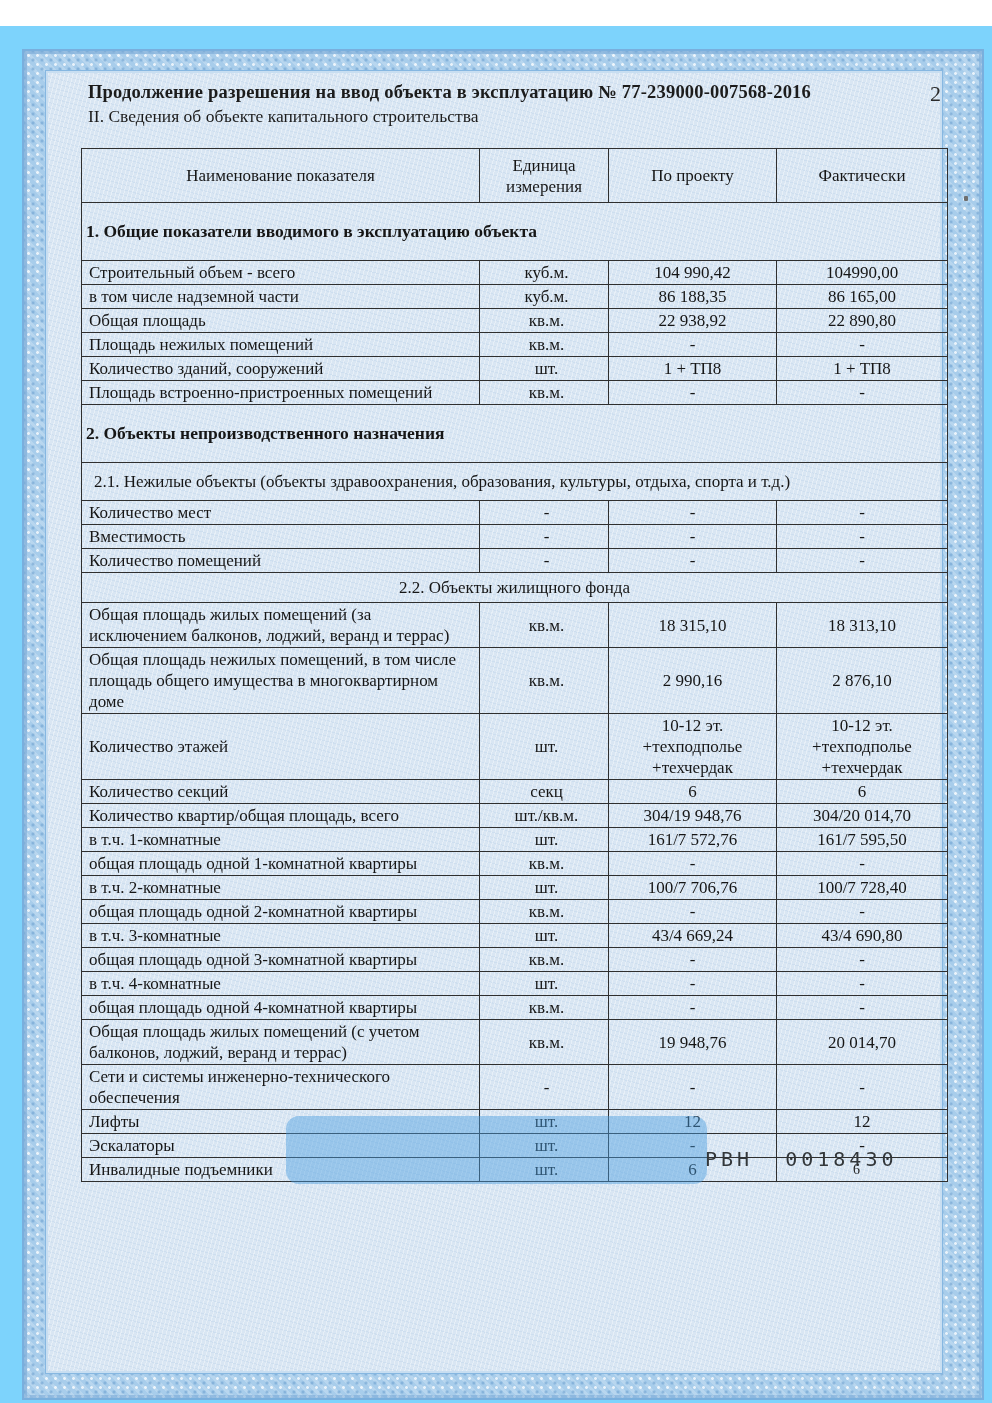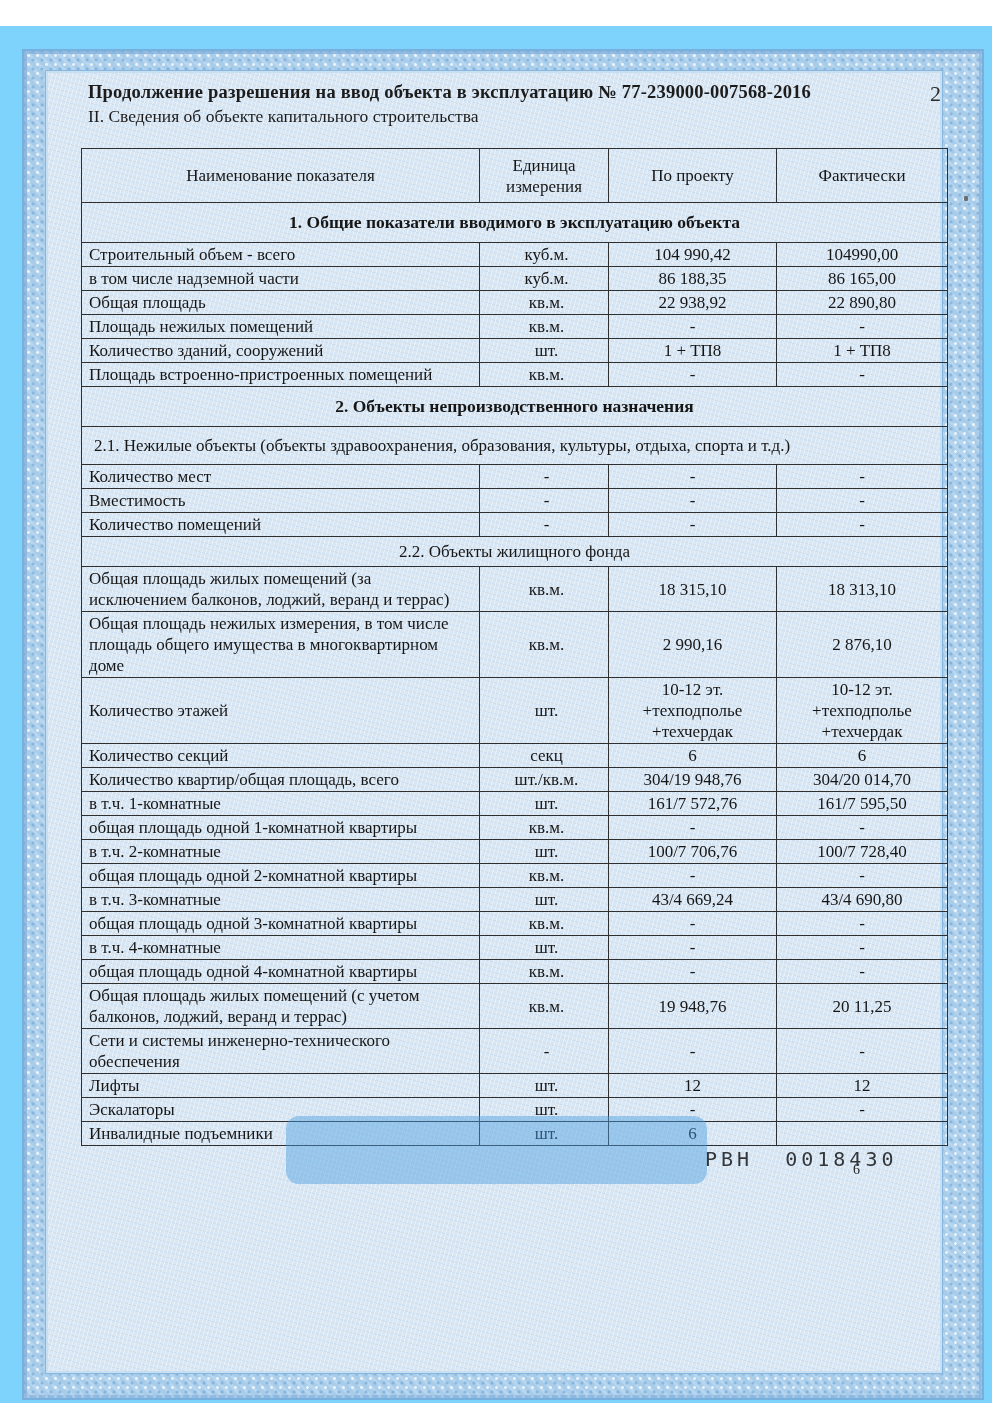--- a/index.html
+++ b/index.html
@@ -49,21 +49,21 @@
   table.main th, table.main td{
     border:1.6px solid #2f2f2f;
     vertical-align:middle;
     line-height:21px;
     box-sizing:border-box;
   }
   table.main thead th{
     font-weight:normal;text-align:center;height:54px;padding:2px 4px;
   }
   td.sec{
-    text-align:center;font-weight:bold;font-size:17.5px;padding:9px 4px;
+    font-weight:bold;font-size:17.5px;padding:18px 4px;
   }
   td.subsec-left{ text-align:left;padding:8px 4px 8px 12px; }
   td.subsec-center{ text-align:center;padding:4px; }
   td.name{ text-align:left;padding:1px 6px 1px 7px; }
   td.unit{ text-align:center;padding:1px 4px 1px 9px; }
   td.val{ text-align:center;padding:1px 4px;white-space:pre-line; }
   
   .highlight{
     position:absolute;left:286px;top:1262px;width:421px;height:55px;
     background:rgba(73,158,225,.45);
@@ -180,21 +180,21 @@
           <tr>
             <td colspan="4" class="subsec-center">2.2. Объекты жилищного фонда</td>
           </tr>
           <tr>
             <td class="name">Общая площадь жилых помещений (за исключением балконов, лоджий, веранд и террас)</td>
             <td class="unit">кв.м.</td>
             <td class="val">18 315,10</td>
             <td class="val">18 313,10</td>
           </tr>
           <tr>
-            <td class="name">Общая площадь нежилых измерения, в том числе площадь общего имущества в многоквартирном доме</td>
+            <td class="name">Общая площадь нежилых помещений, в том числе площадь общего имущества в многоквартирном доме</td>
             <td class="unit">кв.м.</td>
             <td class="val">2 990,16</td>
             <td class="val">2 876,10</td>
           </tr>
           <tr>
             <td class="name">Количество этажей</td>
             <td class="unit">шт.</td>
             <td class="val">10-12 эт.
 +техподполье
 +техчердак</td>
@@ -259,21 +259,21 @@
           <tr>
             <td class="name">общая площадь одной 4-комнатной квартиры</td>
             <td class="unit">кв.м.</td>
             <td class="val">-</td>
             <td class="val">-</td>
           </tr>
           <tr>
             <td class="name">Общая площадь жилых помещений (с учетом балконов, лоджий, веранд и террас)</td>
             <td class="unit">кв.м.</td>
             <td class="val">19 948,76</td>
-            <td class="val">20 11,25</td>
+            <td class="val">20 014,70</td>
           </tr>
           <tr>
             <td class="name">Сети и системы инженерно-технического обеспечения</td>
             <td class="unit">-</td>
             <td class="val">-</td>
             <td class="val">-</td>
           </tr>
           <tr>
             <td class="name">Лифты</td>
             <td class="unit">шт.</td>

